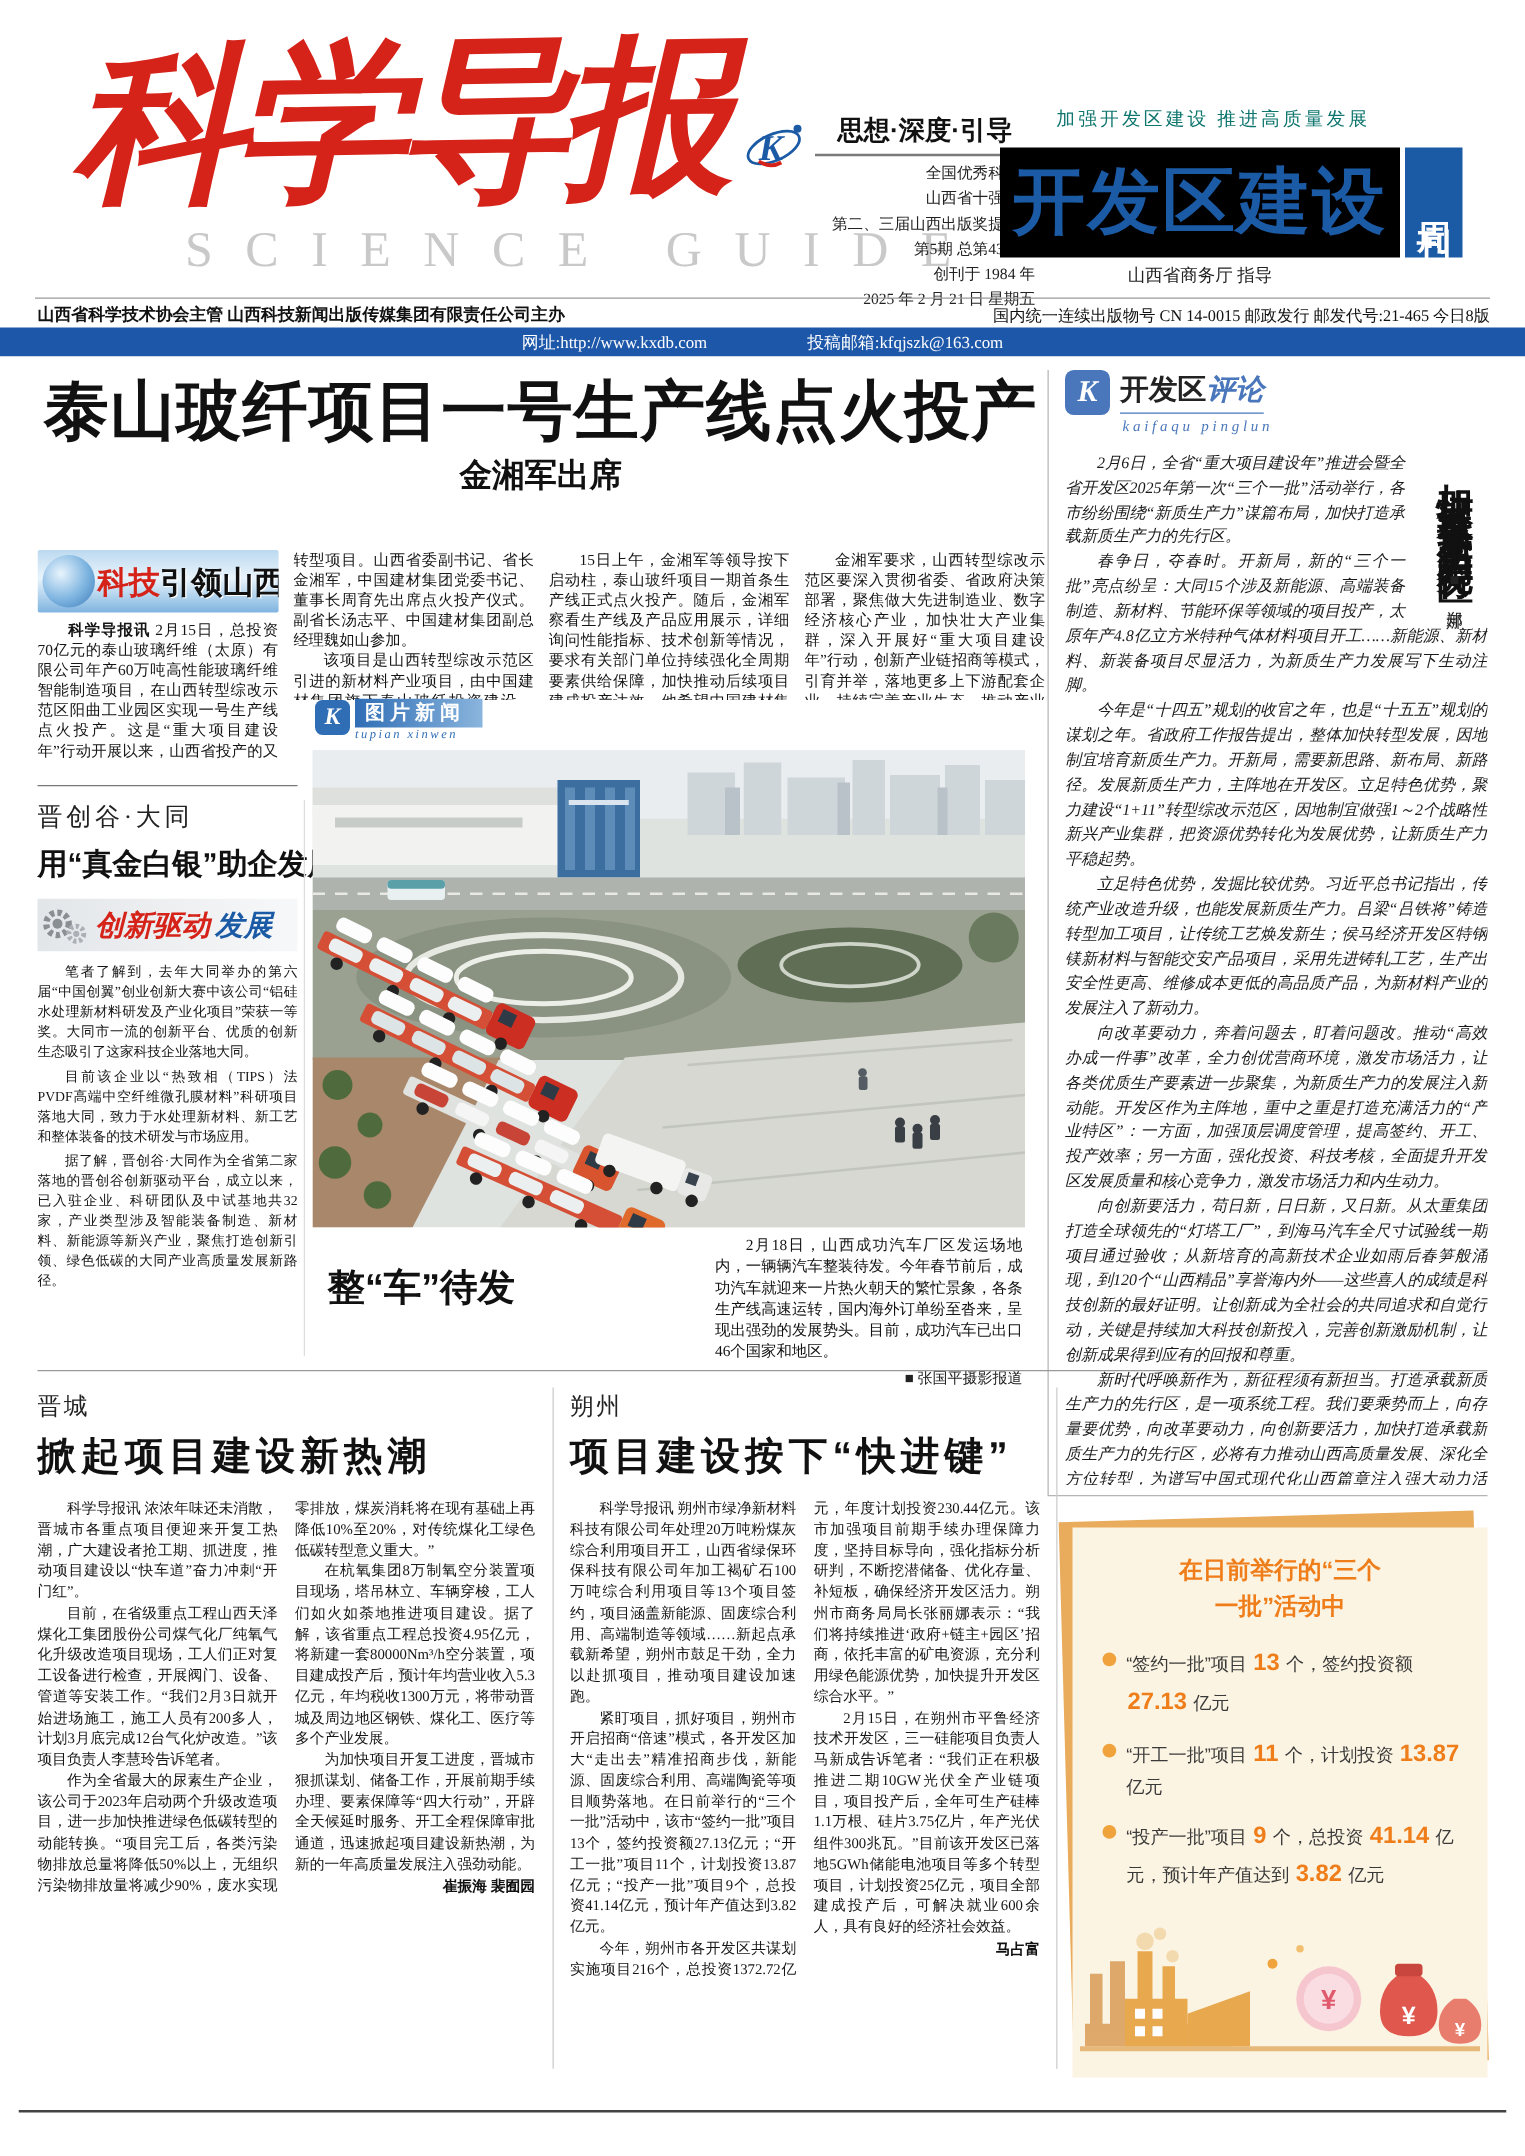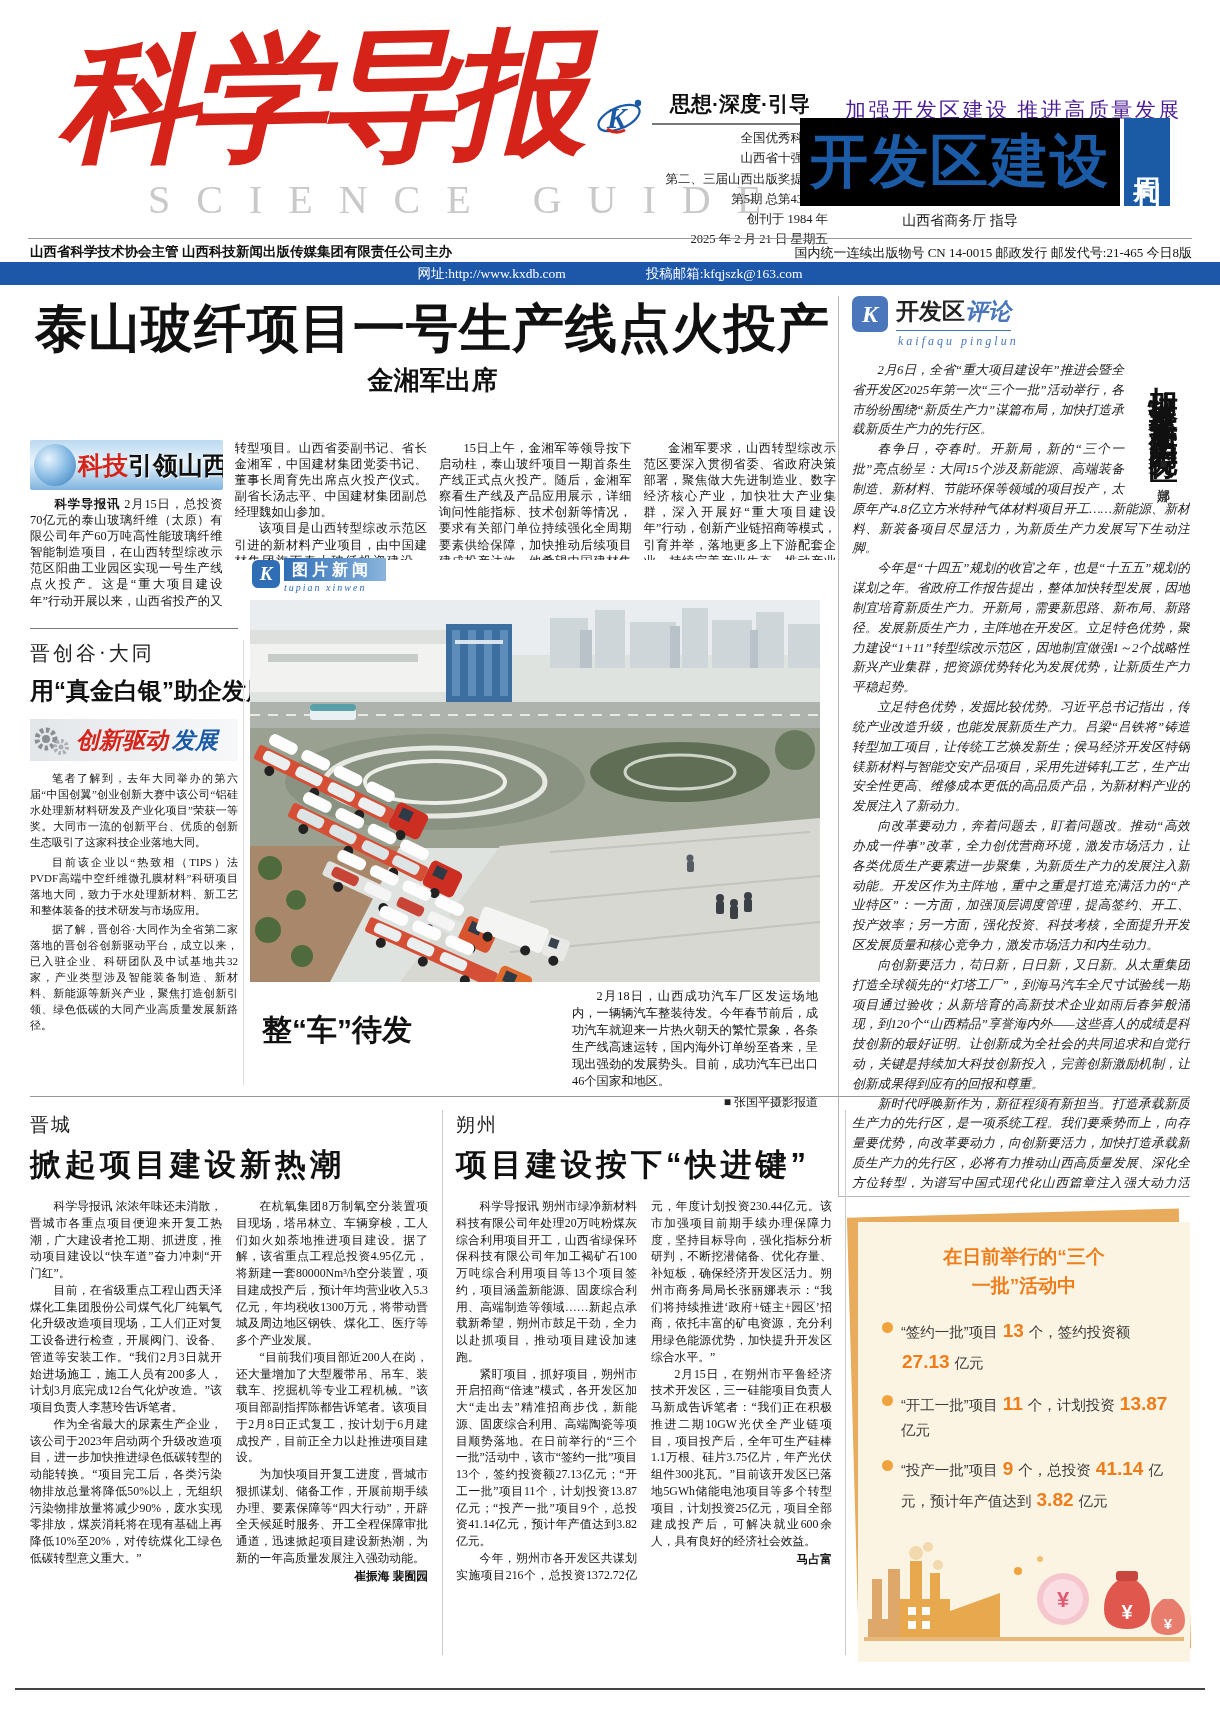--- a/index.html
+++ b/index.html
@@ -8,21 +8,21 @@
   .abs{position:absolute;}
 
   
   .mast-title{left:58px;top:22px;font-size:138px;line-height:1.1;color:#d5231a;
     font-weight:bold;font-style:italic;letter-spacing:-8px;transform:rotate(-1deg);white-space:nowrap;}
   .mast-en{left:148px;top:176px;font-size:40px;color:#c9c9c9;letter-spacing:26px;white-space:nowrap;}
   .brand-logo{left:595px;top:96px;width:50px;height:42px;}
   .brand-slogan{left:652px;top:90px;width:176px;font-size:21px;font-weight:bold;text-align:center;
     padding-bottom:5px;border-bottom:2px solid #7a7a7a;font-family:"Liberation Sans",sans-serif;}
   .honors{left:600px;top:128px;width:228px;text-align:right;font-size:12.5px;line-height:1.62;color:#222;}
-  .sec-slogan{left:845px;top:96px;width:350px;font-size:21px;letter-spacing:2.5px;color:#4c1d95;white-space:nowrap;}
+  .sec-slogan{left:845px;top:86px;width:350px;font-size:15px;letter-spacing:2.5px;color:#0f766e;white-space:nowrap;}
   .sec-banner{left:800px;top:118px;width:320px;height:88px;background:#000000;display:flex;
     align-items:center;justify-content:center;}
   .sec-banner span{font-size:58px;font-weight:bold;color:#1b5aa5;letter-spacing:2px;white-space:nowrap;}
   .sec-weekly{left:1124px;top:118px;width:46px;height:88px;background:#1b5aa5;color:#fff;
     display:flex;align-items:center;justify-content:center;}
   .sec-weekly span{writing-mode:vertical-rl;text-orientation:upright;font-size:27px;letter-spacing:6px;font-weight:bold;}
   .sec-guide{left:800px;top:212px;width:320px;text-align:center;font-size:14px;color:#222;}
   .top-rule{left:28px;top:238px;width:1164px;border-top:1px solid #9a9a9a;height:0;}
   .org-line{left:30px;top:243px;font-size:13.5px;font-weight:bold;white-space:nowrap;}
   .issue-line{right:28px;top:244px;font-size:13px;white-space:nowrap;}
@@ -430,21 +430,20 @@
   <div class="abs v-div3"></div>
 
   <div class="abs article art-jincheng">
     <div class="art-kicker">晋城</div>
     <div class="art-headline">掀起项目建设新热潮</div>
     <div class="art-body">
       <p>科学导报讯 浓浓年味还未消散，晋城市各重点项目便迎来开复工热潮，广大建设者抢工期、抓进度，推动项目建设以“快车道”奋力冲刺“开门红”。</p>
       <p>目前，在省级重点工程山西天泽煤化工集团股份公司煤气化厂纯氧气化升级改造项目现场，工人们正对复工设备进行检查，开展阀门、设备、管道等安装工作。“我们2月3日就开始进场施工，施工人员有200多人，计划3月底完成12台气化炉改造。”该项目负责人李慧玲告诉笔者。</p>
       <p>作为全省最大的尿素生产企业，该公司于2023年启动两个升级改造项目，进一步加快推进绿色低碳转型的动能转换。“项目完工后，各类污染物排放总量将降低50%以上，无组织污染物排放量将减少90%，废水实现零排放，煤炭消耗将在现有基础上再降低10%至20%，对传统煤化工绿色低碳转型意义重大。”</p>
       <p>在杭氧集团8万制氧空分装置项目现场，塔吊林立、车辆穿梭，工人们如火如荼地推进项目建设。据了解，该省重点工程总投资4.95亿元，将新建一套80000Nm³/h空分装置，项目建成投产后，预计年均营业收入5.3亿元，年均税收1300万元，将带动晋城及周边地区钢铁、煤化工、医疗等多个产业发展。</p>
-      <p>“目前我们项目部近200人在岗，还大量增加了大型履带吊、吊车、装载车、挖掘机等专业工程机械。”该项目部副指挥陈都告诉笔者。该项目于2月8日正式复工，按计划于6月建成投产，目前正全力以赴推进项目建设。</p>
       <p>为加快项目开复工进度，晋城市狠抓谋划、储备工作，开展前期手续办理、要素保障等“四大行动”，开辟全天候延时服务、开工全程保障审批通道，迅速掀起项目建设新热潮，为新的一年高质量发展注入强劲动能。</p>
       <div class="art-byline">崔振海 裴囿园</div>
     </div>
   </div>
 
   <div class="abs article art-shuozhou">
     <div class="art-kicker">朔州</div>
     <div class="art-headline">项目建设按下“快进键”</div>
     <div class="art-body">
       <p>科学导报讯 朔州市绿净新材料科技有限公司年处理20万吨粉煤灰综合利用项目开工，山西省绿保环保科技有限公司年加工褐矿石100万吨综合利用项目等13个项目签约，项目涵盖新能源、固废综合利用、高端制造等领域……新起点承载新希望，朔州市鼓足干劲，全力以赴抓项目，推动项目建设加速跑。</p>

